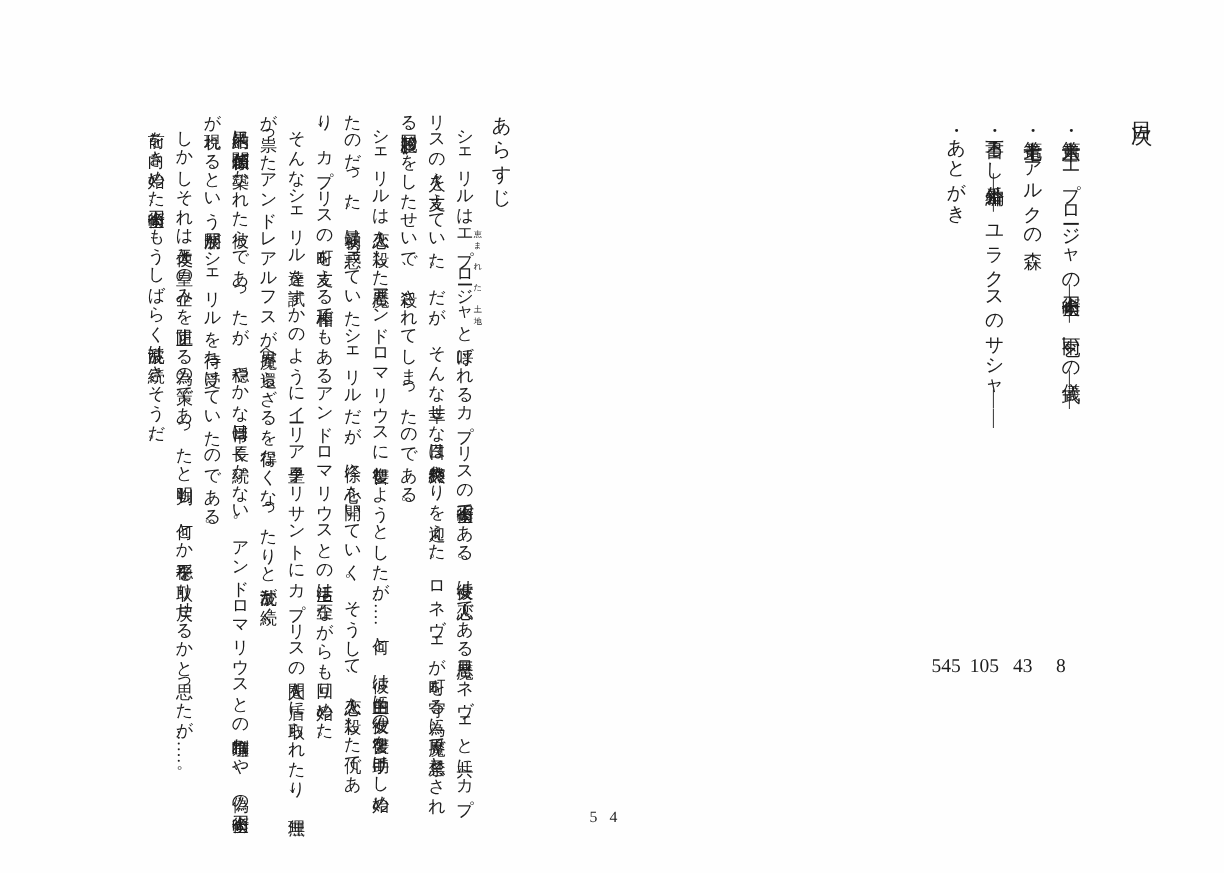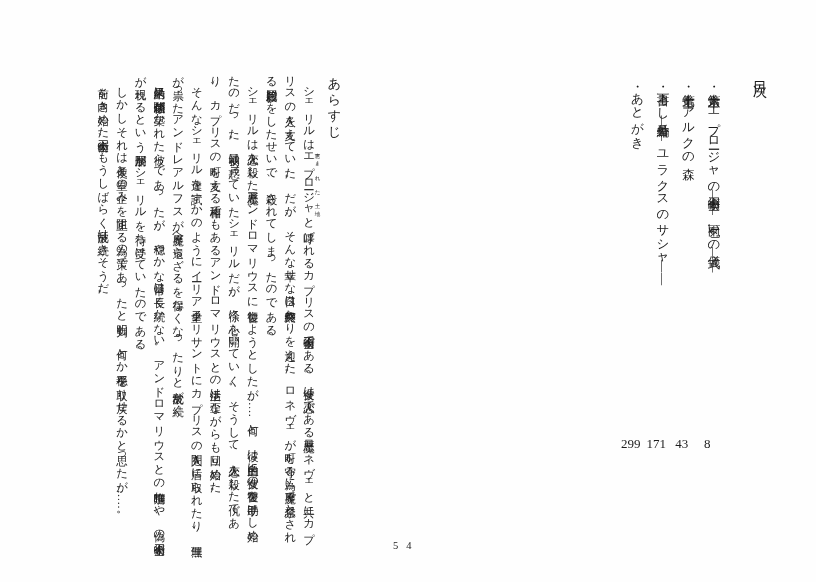--- a/index.html
+++ b/index.html
@@ -111,22 +111,22 @@
 
   <section class="toc">
     <h2 class="toc-title">目次</h2>
     <div class="toc-entry"><span class="bullet">・</span><span>第十六章　エプロージャの召喚術士——雨乞いの儀式——</span></div>
     <div class="toc-entry"><span class="bullet">・</span><span>第十七章　アルクの森</span></div>
     <div class="toc-entry"><span class="bullet">・</span><span>書下ろし番外編——ユラクスのサシャ——</span></div>
     <div class="toc-entry"><span class="bullet">・</span><span>あとがき</span></div>
   </section>
 
   <div class="toc-pages">
-    <span>299</span>
-      <span>171</span>
+    <span>545</span>
+      <span>105</span>
       <span>43</span>
       <span>8</span>
   </div>
 
   <section class="synopsis">
     <h2 class="synopsis-title">あらすじ</h2>
     <p class="para"><span>シェリルは</span><ruby><span>エプロージャ</span><rt>恵まれた土地</rt></ruby><span>と呼ばれるカプリスの召喚術士である。彼女は恋人である悪魔ロネヴェと共にカプリスの人々を支えていた。だが、そんな幸せな日々は突然終わりを迎えた。ロネヴェが町を守る為に魔界で禁忌とされる〝同胞殺し〟をしたせいで、殺されてしまったのである。</span></p>
     <p class="para">シェリルは恋人を殺した悪魔アンドロマリウスに復讐しようとしたが……何と、彼は自主的に彼女の復讐を手助けし始めたのだった。最初は戸惑っていたシェリルだが、徐々に心を開いていく。そうして、恋人を殺した仇であり、カプリスの町を支える相棒でもあるアンドロマリウスとの生活は歪ながらも回り始めた。</p>
     <p class="para">そんなシェリル達を試すかのようにイーリア皇子クリサントにカプリスの人間を盾に取られたり、無理が祟ったアンドレアルフスが魔界へ還らざるを得なくなったりと波乱が続く。</p>
     <p class="para">結果的に信頼関係が築かれた彼らであったが、穏やかな日常は長く続かない。アンドロマリウスとの喧嘩別れや、偽の召喚術士が現れるという展開がシェリルを待ち受けていたのである。</p>

